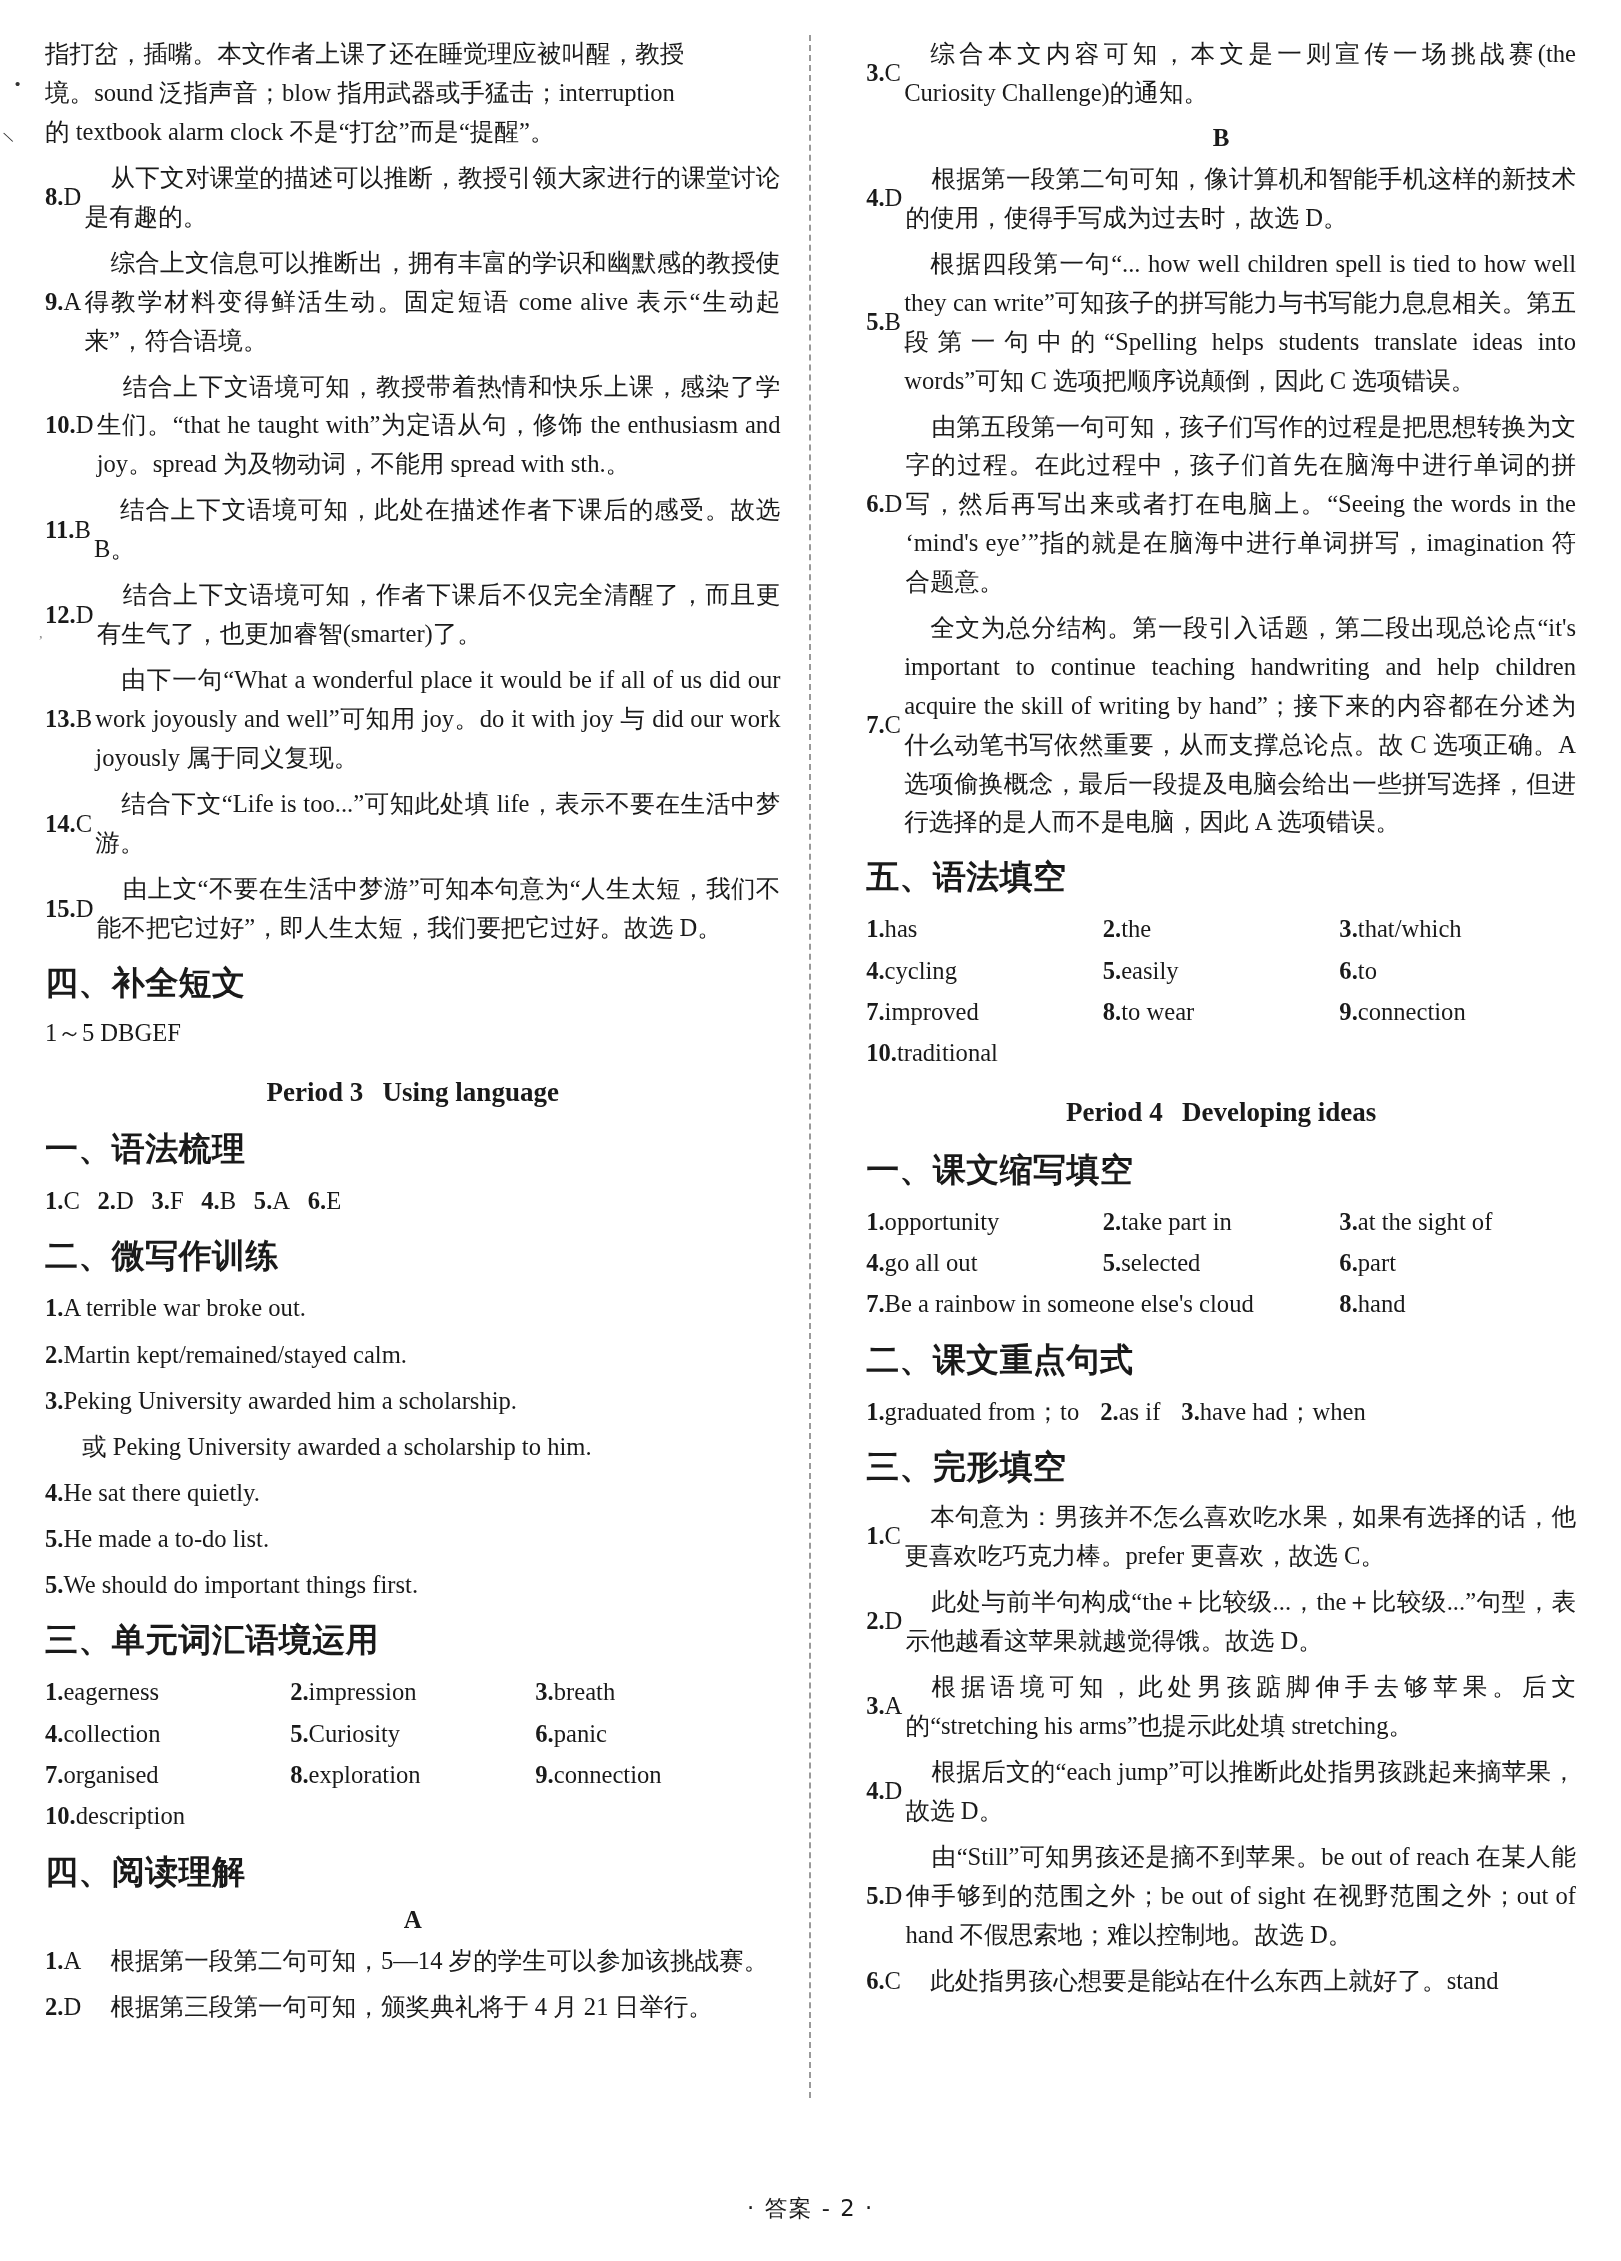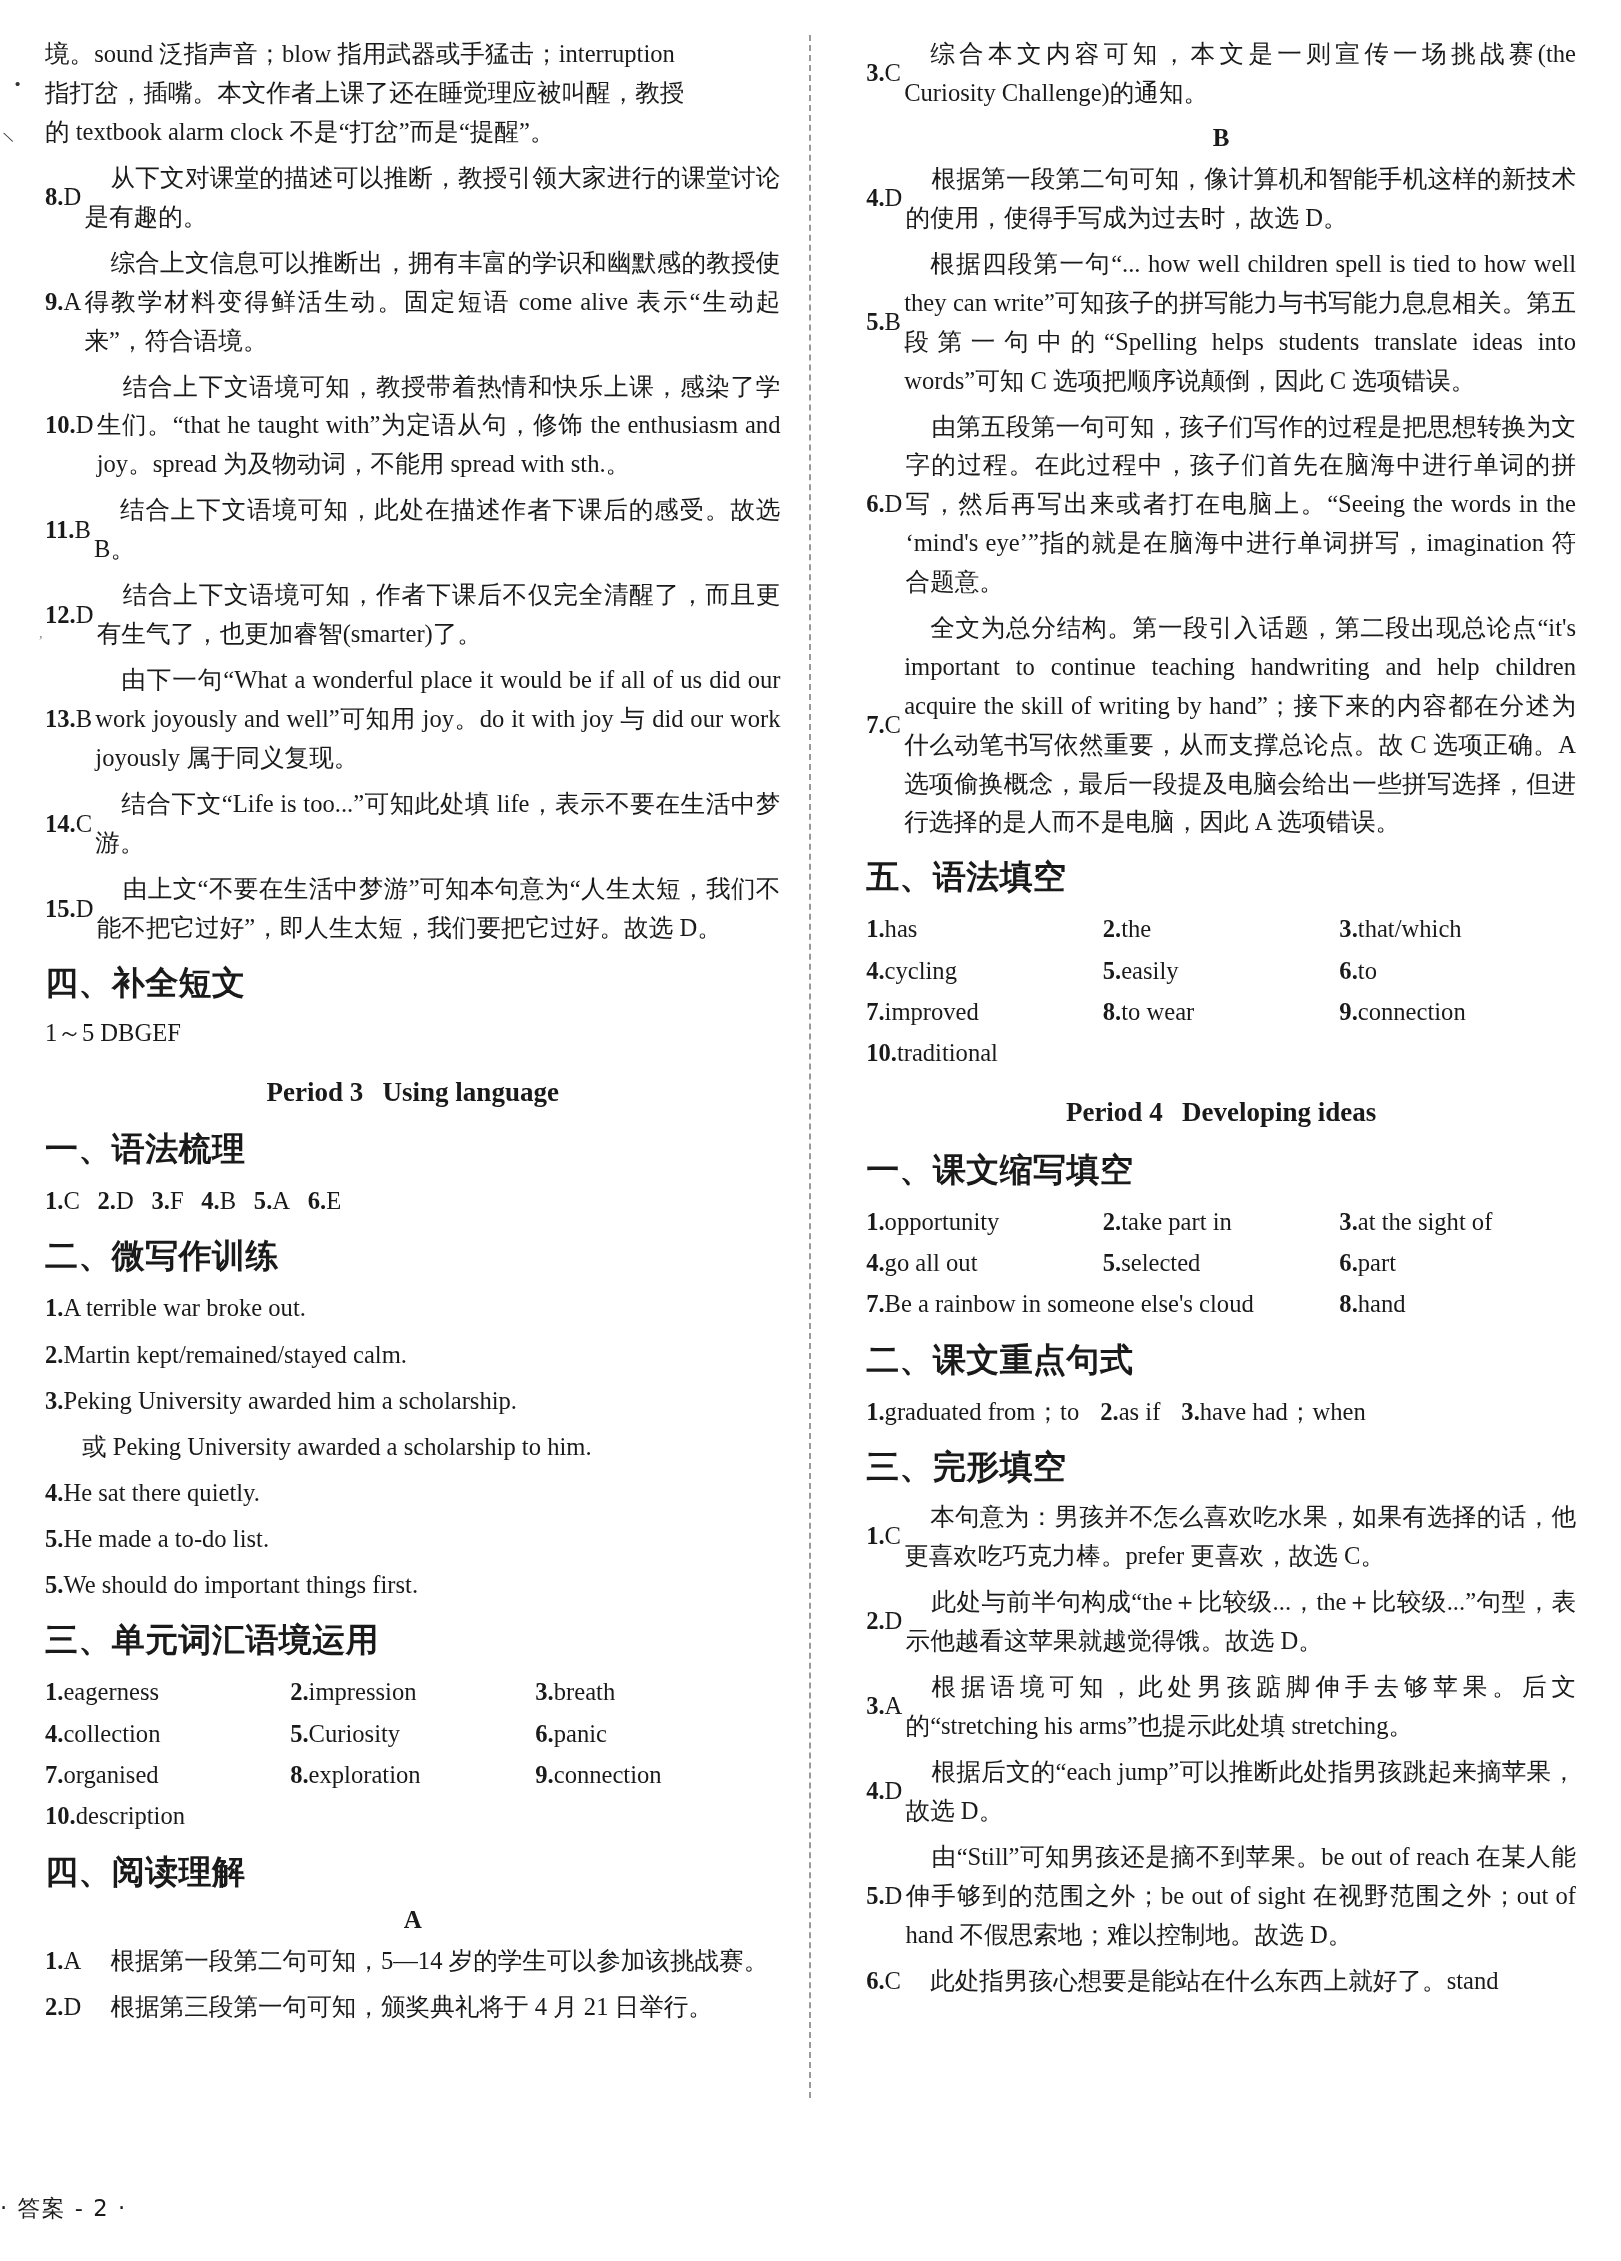--- a/index.html
+++ b/index.html
@@ -138,20 +138,21 @@
     margin-bottom: 4.8px;
   }
   .inline-six span.n { font-weight: bold; }
   .inline-six span.gapx { display: inline-block; width: 17.7px; }
 
   .footer {
     position: absolute;
     left: 0;
     right: 0;
     bottom: 37px;
+    text-align: center;
     font-size: 22.6px;
     font-family: "DejaVu Sans", "Liberation Sans", sans-serif;
     letter-spacing: 1.6px;
   }
   .mini-mark {
     position: absolute;
     font-size: 17.7px;
     color: #333;
   }
   .mark-a { left: 14.5px; top: 74px; }
@@ -165,22 +166,22 @@
 
   <span class="mini-mark mark-a">•</span>
   <span class="mini-mark mark-b">\</span>
   <span class="mini-mark mark-c">,</span>
 
   <div class="columns">
 
     <div class="col col-left">
 
       <div class="plain">
+        <div>指打岔，插嘴。本文作者上课了还在睡觉理应被叫醒，教授</div>
         <div>境。sound 泛指声音；blow 指用武器或手猛击；interruption</div>
-        <div>指打岔，插嘴。本文作者上课了还在睡觉理应被叫醒，教授</div>
         <div>的 textbook alarm clock 不是“打岔”而是“提醒”。</div>
       </div>
 
       <div>
         <div class="item">
           <span class="num"><span>8</span>.<span class="ans">D</span></span>
           <span class="body indent">从下文对课堂的描述可以推断，教授引领大家进行的课堂讨论是有趣的。</span>
         </div>
         <div class="item">
           <span class="num"><span>9</span>.<span class="ans">A</span></span>

